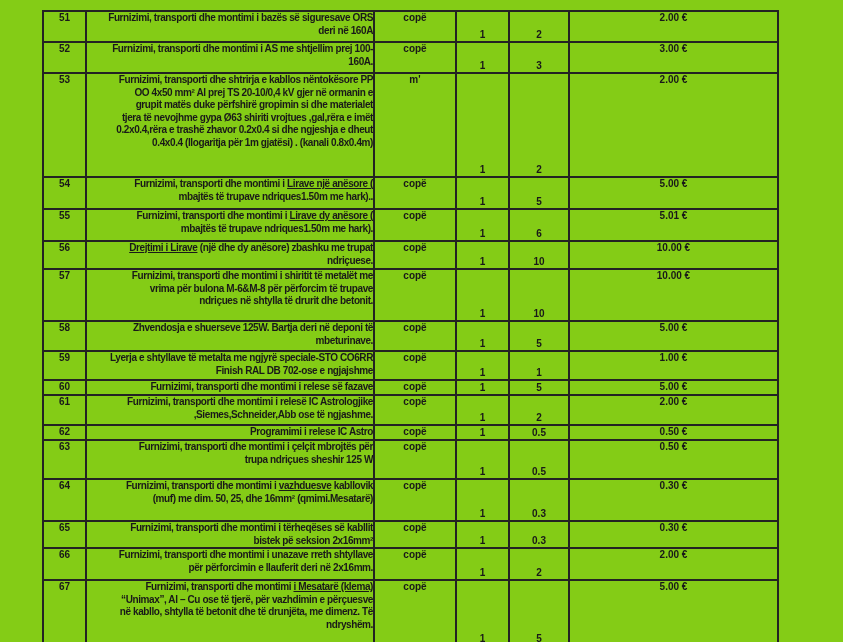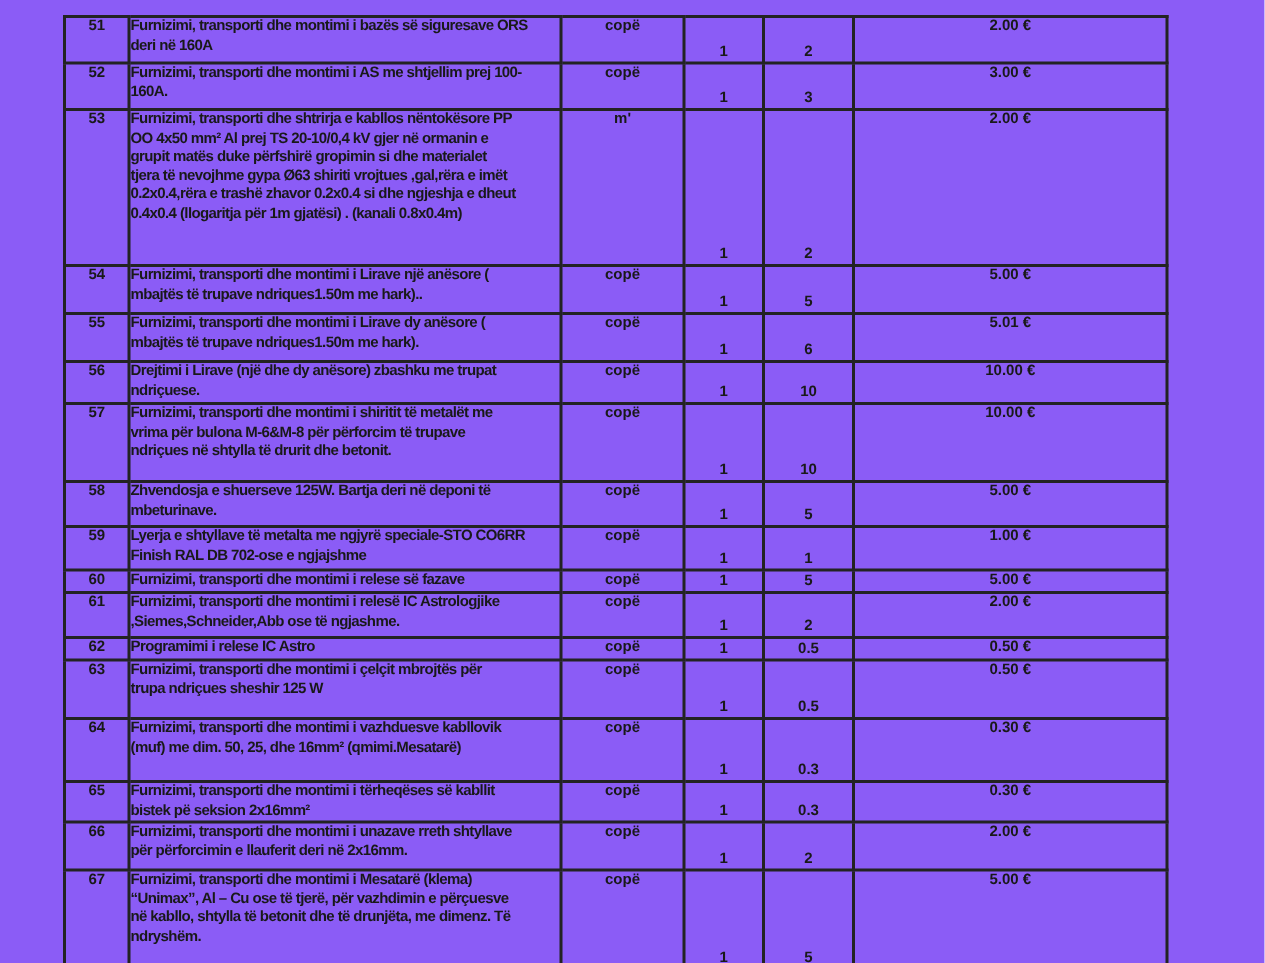--- a/index.html
+++ b/index.html
@@ -1,20 +1,20 @@
 <!DOCTYPE html>
 <html><head>
 <meta charset="utf-8">
 <style>
   html, body { margin: 0; padding: 0; background: #ffffff; }
   .page {
     position: relative;
     width: 843px;
     height: 642px;
-    background: #8b5cf6;
+    background: #84cc16;
     font-family: "Liberation Sans", sans-serif;
     overflow: hidden;
   }
   table.boq {
     position: absolute;
     left: 42px;
     top: 10px;
     width: 735px;
     border-collapse: collapse;
     table-layout: fixed;
@@ -22,26 +22,26 @@
   table.boq td {
     border: 2px solid #232323;
     font-weight: bold;
     font-size: 10px;
     line-height: 12.5px;
     color: #191919;
     padding: 0;
     overflow: hidden;
   }
   td.num   { text-align: center; vertical-align: top; padding-top: 1px; }
-  td.desc  { text-align: left; vertical-align: top; padding: 1px 1px 0 3px;
+  td.desc  { text-align: right; vertical-align: top; padding: 1px 1px 0 3px;
              white-space: pre-line; letter-spacing: -0.4px; }
   td.unit  { text-align: center; vertical-align: top; padding-top: 1px; }
   td.q     { text-align: center; vertical-align: bottom; padding-bottom: 2px; }
   td.price { text-align: center; vertical-align: top; padding-top: 1px; }
-  .u { }
+  .u { text-decoration: underline; }
 </style>
 </head>
 <body>
 
 <div class="page">
   <table class="boq">
     <colgroup>
       <col style="width:43px">
         <col style="width:288px">
         <col style="width:82px">

